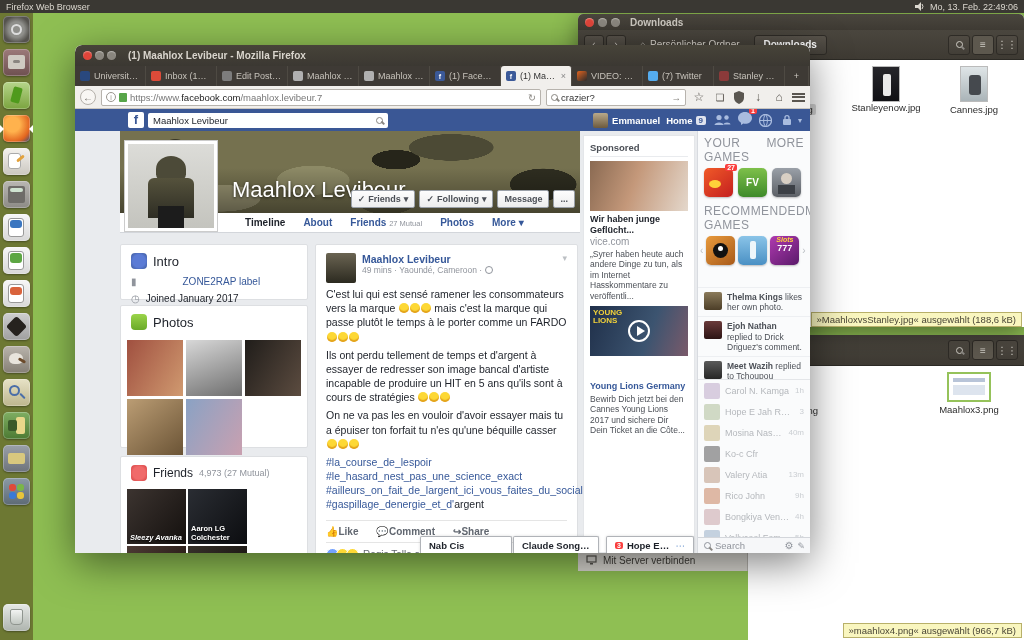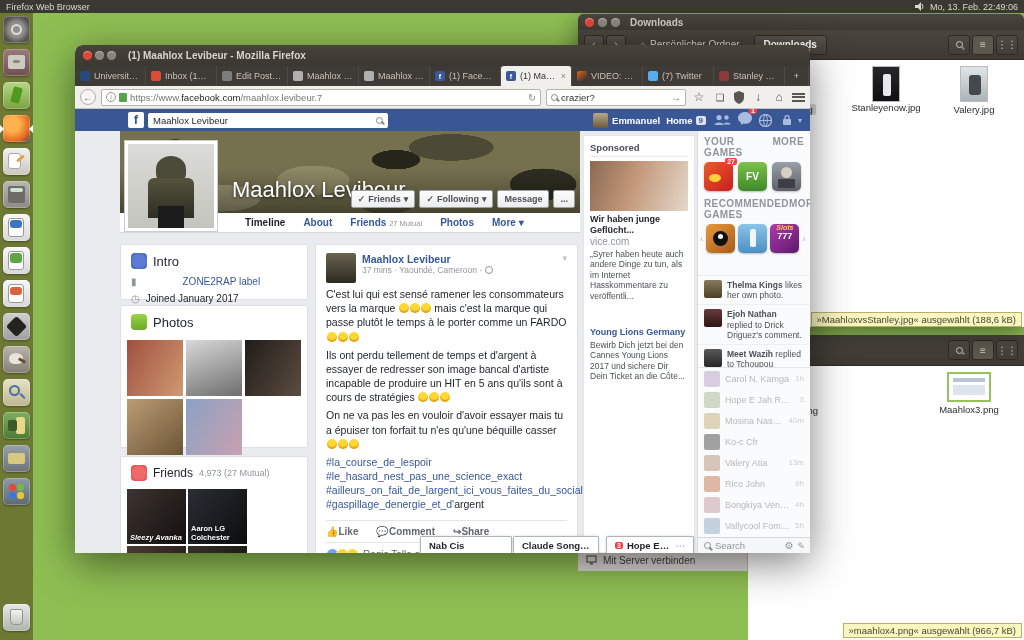--- a/index.html
+++ b/index.html
@@ -87,21 +87,21 @@
   .actrow{display:flex;gap:18px;border-top:1px solid #e5e5e5;margin:8px 10px 0;padding:5px 0;color:#616770;font-size:10px;font-weight:bold;}
   .rxrow{display:flex;align-items:center;gap:4px;border-top:1px solid #e5e5e5;margin:0 10px;padding:5px 0;color:#616770;font-size:10px;}
   .rx{width:13px;height:13px;border-radius:50%;border:1.5px solid #fff;}
   
   #adscol{left:508px;top:26px;width:112px;height:418px;background:#fff;border:1px solid #e4e6e9;padding:6px;}
   .adimg{width:98px;height:50px;margin-top:4px;}
   .adtitle{font-size:9px;font-weight:bold;color:#1d2129;margin-top:3px;line-height:1.2;}
   .addom{font-size:10px;color:#90949c;}
   .adbody{font-size:8.5px;color:#4b4f56;line-height:1.25;margin-top:2px;}
   #rail{left:622px;top:22px;width:113px;height:422px;background:#fafbfc;border-left:1px solid #d8dbe0;}
-  .raillab{display:flex;justify-content:space-between;padding:5px 6px 2px;font-size:10px;color:#90949c;font-weight:bold;letter-spacing:.4px;}
+  .raillab{display:flex;justify-content:space-between;padding:5px 6px 2px;font-size:12px;color:#90949c;font-weight:normal;letter-spacing:.4px;}
   .gic{width:29px;height:29px;border-radius:5px;position:relative;box-shadow:0 1px 2px rgba(0,0,0,.25);color:#fff;}
   .tickrow{display:flex;gap:5px;padding:4px 6px;border-top:1px solid #edeff2;font-size:8.5px;color:#4b4f56;line-height:1.2;}
   .tav{width:18px;height:18px;border-radius:2px;flex:0 0 18px;}
   .chatrow{display:flex;align-items:center;gap:5px;padding:2px 6px;height:21px;opacity:.5;}
   .chatrow .a{width:16px;height:16px;border-radius:2px;flex:0 0 16px;}
   .chatrow .n{font-size:9px;color:#6f747c;flex:1;}
   .chatrow .t{font-size:8px;color:#9aa0a8;}
   .chattab{position:absolute;height:17px;background:#fff;border:1px solid #b0b3b8;border-bottom:none;border-radius:2px 2px 0 0;display:flex;align-items:center;gap:4px;padding:0 8px;font-size:9.5px;font-weight:bold;color:#1d2129;z-index:50;box-shadow:0 0 3px rgba(0,0,0,.15);}
   .emo{display:inline-block;width:10px;height:10px;border-radius:50%;background:radial-gradient(circle at 50% 30%,#fdd835 55%,#f2a51d);box-shadow:inset 0 -2px 1px rgba(200,120,0,.45);vertical-align:-1px;margin:0 .5px;}
   .glb{width:8px;height:8px;border:1px solid #90949c;border-radius:50%;display:inline-block;position:relative;vertical-align:-1px;}
@@ -218,21 +218,21 @@
     <div class="ftile" style="left:272px;top:6px;width:72px;">
       <div class="fthumb" style="width:28px;height:36px;background:linear-gradient(#26262b,#101014);position:relative;">
           <i style="position:absolute;left:10px;top:7px;width:8px;height:22px;background:#e9e9e9;border-radius:2px;display:block;"></i>
         </div>
       <div style="margin-top:0;">Stanleyenow.jpg</div>
     </div>
     <div class="ftile" style="left:360px;top:6px;width:72px;">
       <div class="fthumb" style="width:28px;height:36px;background:linear-gradient(#dfe5e7,#aab4b8);position:relative;">
           <i style="position:absolute;left:8px;top:8px;width:12px;height:20px;background:#45494e;border-radius:3px;display:block;"></i>
         </div>
-      <div style="margin-top:2px;">Valery.jpg</div>
+      <div style="margin-top:2px;">Cannes.jpg</div>
     </div>
   </div>
   <div class="tooltip" style="right:2px;bottom:0;">»MaahloxvsStanley.jpg« ausgewählt  (188,6 kB)</div>
 </div>
 
 <div class="abs" style="left:748px;top:335px;width:276px;height:305px;background:#fff;z-index:1;">
   <div class="fmbar" style="height:31px;display:flex;align-items:center;justify-content:flex-end;padding:0 6px;border-bottom:1px solid #2c2a25;">
     <span class="btnrow">
       <span class="tool-ic">
           <span class="mag" style="border-color:#cfccc4;"></span>
@@ -451,21 +451,21 @@
         <div class="ftile2" style="background:linear-gradient(130deg,#36302a,#100d0a);"></div>
 
       </div>
     </div>
 
     <div class="card abs" id="postcard">
       <div style="display:flex;gap:6px;padding:8px 10px 0;">
         <span style="width:30px;height:30px;border-radius:2px;background:linear-gradient(#6a6452,#2c2a20);flex:0 0 30px;"></span>
         <span style="flex:1;">
           <div style="font-size:10.5px;font-weight:bold;color:#365899;">Maahlox Levibeur</div>
-          <div style="font-size:8.5px;color:#90949c;"><span>37 mins · Yaoundé, Cameroon ·</span> <span class="glb"></span></div>
+          <div style="font-size:8.5px;color:#90949c;"><span>49 mins · Yaoundé, Cameroon ·</span> <span class="glb"></span></div>
         </span>
         <span style="color:#bcc0c4;font-size:9px;">▾</span>
       </div>
       <div class="pbody emojify">C'est lui qui est sensé ramener les consommateurs vers la marque <span class="emo"></span><span class="emo"></span><span class="emo"></span> mais c'est la marque qui passe plutôt le temps à le porter comme un FARDO <span class="emo"></span><span class="emo"></span><span class="emo"></span></div>
       <div class="pbody emojify">Ils ont perdu tellement de temps et d'argent à essayer de redresser son image bancal d'artiste incapable de produire un HIT en 5 ans qu'ils sont à cours de stratégies <span class="emo"></span><span class="emo"></span><span class="emo"></span></div>
       <div class="pbody emojify">On ne va pas les en vouloir d'avoir essayer mais tu a épuiser ton forfait tu n'es qu'une béquille casser <span class="emo"></span><span class="emo"></span><span class="emo"></span></div>
       <div class="pbody">
         <div class="tag">#la_course_de_lespoir</div>
         <div class="tag">#le_hasard_nest_pas_une_science_exact</div>
         <div class="tag">#ailleurs_on_fait_de_largent_ici_vous_faites_du_social</div>
@@ -484,20 +484,26 @@
       </div>
 
     </div>
 
     <div id="adscol" class="abs">
       <div style="font-size:9.5px;color:#4b4f56;font-weight:bold;border-bottom:1px solid #e9ebee;padding-bottom:3px;">Sponsored</div>
       <div class="adimg" style="background:linear-gradient(110deg,#8a6a52,#c4987a 45%,#e4d8cc);"></div>
       <div class="adtitle">Wir haben junge Geflücht...</div>
       <div class="addom">vice.com</div>
       <div class="adbody">„Syrer haben heute auch andere Dinge zu tun, als im Internet Hasskommentare zu veröffentli...</div>
+      <div class="adimg" style="background:linear-gradient(110deg,#20304a,#3c5470 60%,#7a5a6a);position:relative;">
+        <span style="position:absolute;left:3px;top:3px;color:#f2d23a;font-size:8px;font-weight:bold;line-height:1;">YOUNG<br>LIONS</span>
+        <span style="position:absolute;left:38px;top:14px;width:22px;height:22px;border:2px solid #fff;border-radius:50%;">
+            <i style="position:absolute;left:7px;top:4px;width:0;height:0;border-left:8px solid #fff;border-top:5px solid transparent;border-bottom:5px solid transparent;"></i>
+          </span>
+      </div>
       <div class="adtitle" style="color:#365899;margin-top:25px;">Young Lions Germany</div>
       <div class="adbody">Bewirb Dich jetzt bei den Cannes Young Lions 2017 und sichere Dir Dein Ticket an die Côte...</div>
     </div>
 
     <div id="rail" class="abs">
       <div class="raillab">
           <span>YOUR GAMES</span>
           <span>MORE</span>
         </div>
       <div style="display:flex;gap:5px;padding:2px 6px;">

